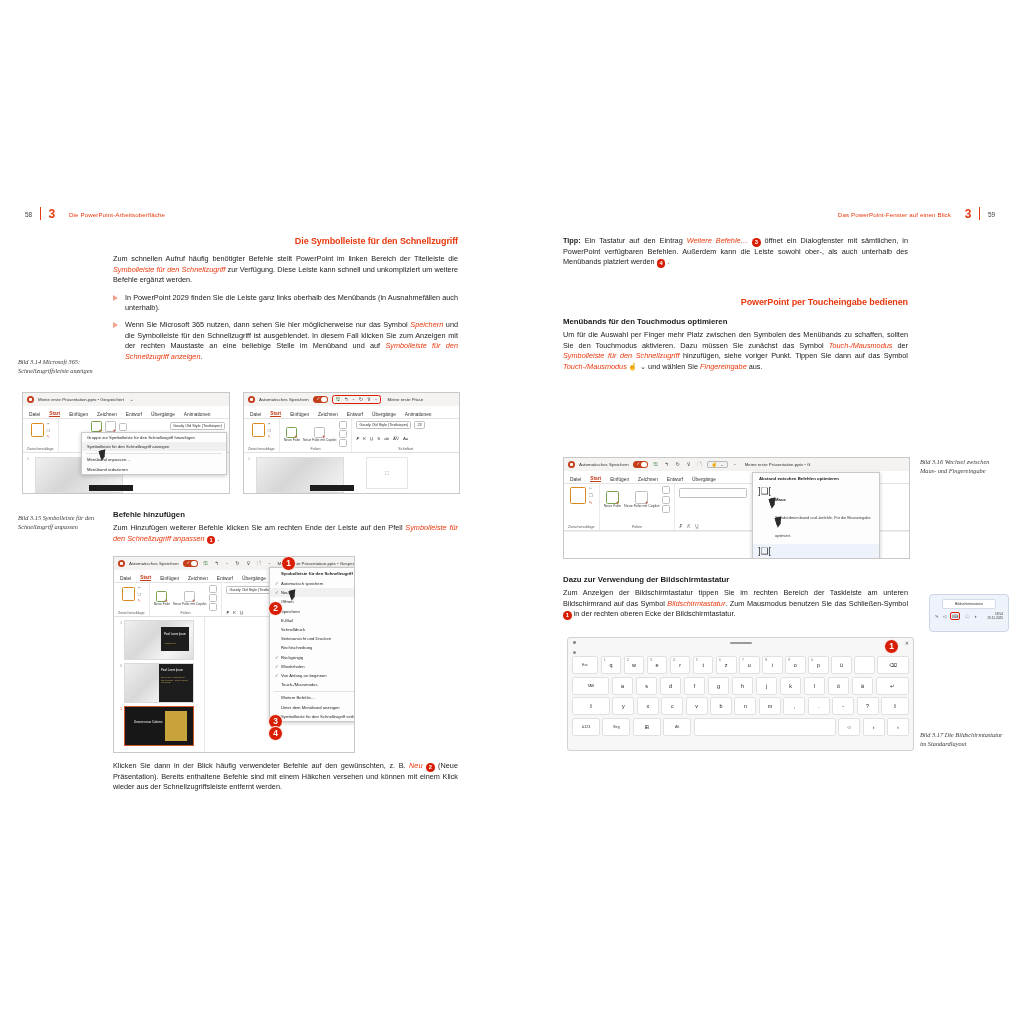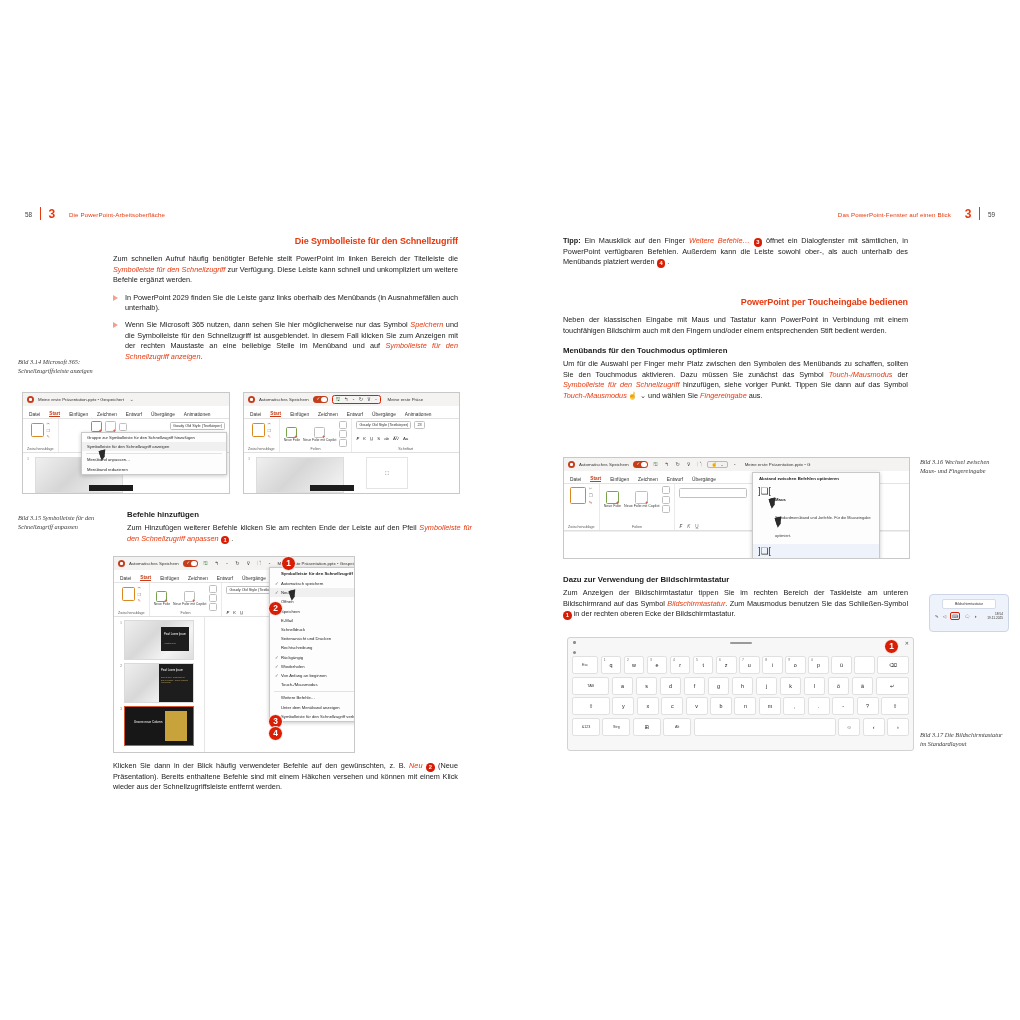--- a/index.html
+++ b/index.html
@@ -381,21 +381,21 @@
     <div style="height:44px;background:#fff;position:relative;">
       <span style="position:absolute;left:4px;top:3px;font-size:4px;color:#777;font-family:'Liberation Serif',serif;">1</span>
       <div style="position:absolute;left:12px;top:4px;width:86px;height:34px;border:1px solid #ddd;background:linear-gradient(135deg,#f0f0f0,#d6d6d6 45%,#f6f6f6);"></div>
       <div style="position:absolute;left:66px;top:32px;width:44px;height:6px;background:#1d1d1d;"></div>
       <div style="position:absolute;left:122px;top:4px;width:40px;height:30px;border:1px solid #e4e4e4;background:#fff;display:flex;align-items:center;justify-content:center;font-size:5px;color:#666;">⛶</div>
     </div>
   </div>
 
   <div class="cap" style="left:18px;top:514px;">Bild 3.15 Symbolleiste für den Schnellzugriff anpassen</div>
 
-  <div style="position:absolute;left:127px;top:510px;width:345px;">
+  <div style="position:absolute;left:113px;top:510px;width:345px;">
     <h3 class="sub">Befehle hinzufügen</h3>
     <p class="p last">
       <span>Zum Hinzufügen weiterer Befehle klicken Sie am rechten Ende der Leiste auf den Pfeil </span><span class="red-i">Symbolleiste für den Schnellzugriff anpassen</span>
       <span class="cal">1</span><span> .</span>
     </p>
   </div>
 
   <div class="shot" style="left:113px;top:556px;width:240px;height:195px;">
     <div class="ppt-title">
       <span class="ppt-logo"></span>
@@ -565,28 +565,27 @@
 
   <div style="position:absolute;left:113px;top:761px;width:345px;">
     <p class="p last">
       <span>Klicken Sie dann in der Blick häufig verwendeter Befehle auf den gewünschten, z. B. </span><span class="red-i">Neu</span>
       <span class="cal">2</span><span> (Neue Präsentation). Bereits enthaltene Befehle sind mit einem Häkchen versehen und können mit einem Klick wieder aus der Schnellzugriffsleiste entfernt werden.</span>
     </p>
   </div>
 
   <div style="position:absolute;left:563px;top:236px;width:345px;">
     <p class="p last">
-      <span class="b">Tipp:</span><span> Ein Mausklick auf den Finger </span><span class="red-i">Weitere Befehle…</span>
+      <span class="b">Tipp:</span><span> Ein Tastatur auf den Eintrag </span><span class="red-i">Weitere Befehle…</span>
       <span class="cal">3</span><span> öffnet ein Dialogfenster mit sämtlichen, in PowerPoint verfügbaren Befehlen. Außerdem kann die Leiste sowohl ober-, als auch unterhalb des Menübands platziert werden </span><span class="cal">4</span><span> .</span>
     </p>
   </div>
 
   <div style="position:absolute;left:563px;top:297px;width:345px;">
     <h2 class="sect">PowerPoint per Toucheingabe bedienen</h2>
-    <p class="p">Neben der klassischen Eingabe mit Maus und Tastatur kann PowerPoint in Verbindung mit einem touchfähigen Bildschirm auch mit den Fingern und/oder einem entsprechenden Stift bedient werden.</p>
     <h3 class="sub" style="margin-top:10px;">Menübands für den Touchmodus optimieren</h3>
     <p class="p last">
       <span>Um für die Auswahl per Finger mehr Platz zwischen den Symbolen des Menübands zu schaffen, sollten Sie den  Touchmodus aktivieren. Dazu müssen Sie zunächst das Symbol </span><span class="red-i">Touch-/Mausmodus</span><span> der </span><span class="red-i">Symbolleiste für den Schnellzugriff</span><span> hinzufügen, siehe voriger Punkt. Tippen Sie dann auf das Symbol </span><span class="red-i">Touch-/Mausmodus</span><span> ☝ ⌄</span><span>  und wählen Sie </span><span class="red-i">Fingereingabe</span><span> aus.</span>
     </p>
   </div>
 
   <div class="cap" style="left:920px;top:458px;">Bild 3.16 Wechsel zwischen Maus- und Fingereingabe</div>
 
   <div class="shot" style="left:563px;top:457px;width:345px;height:100px;">
     <div class="ppt-title">

